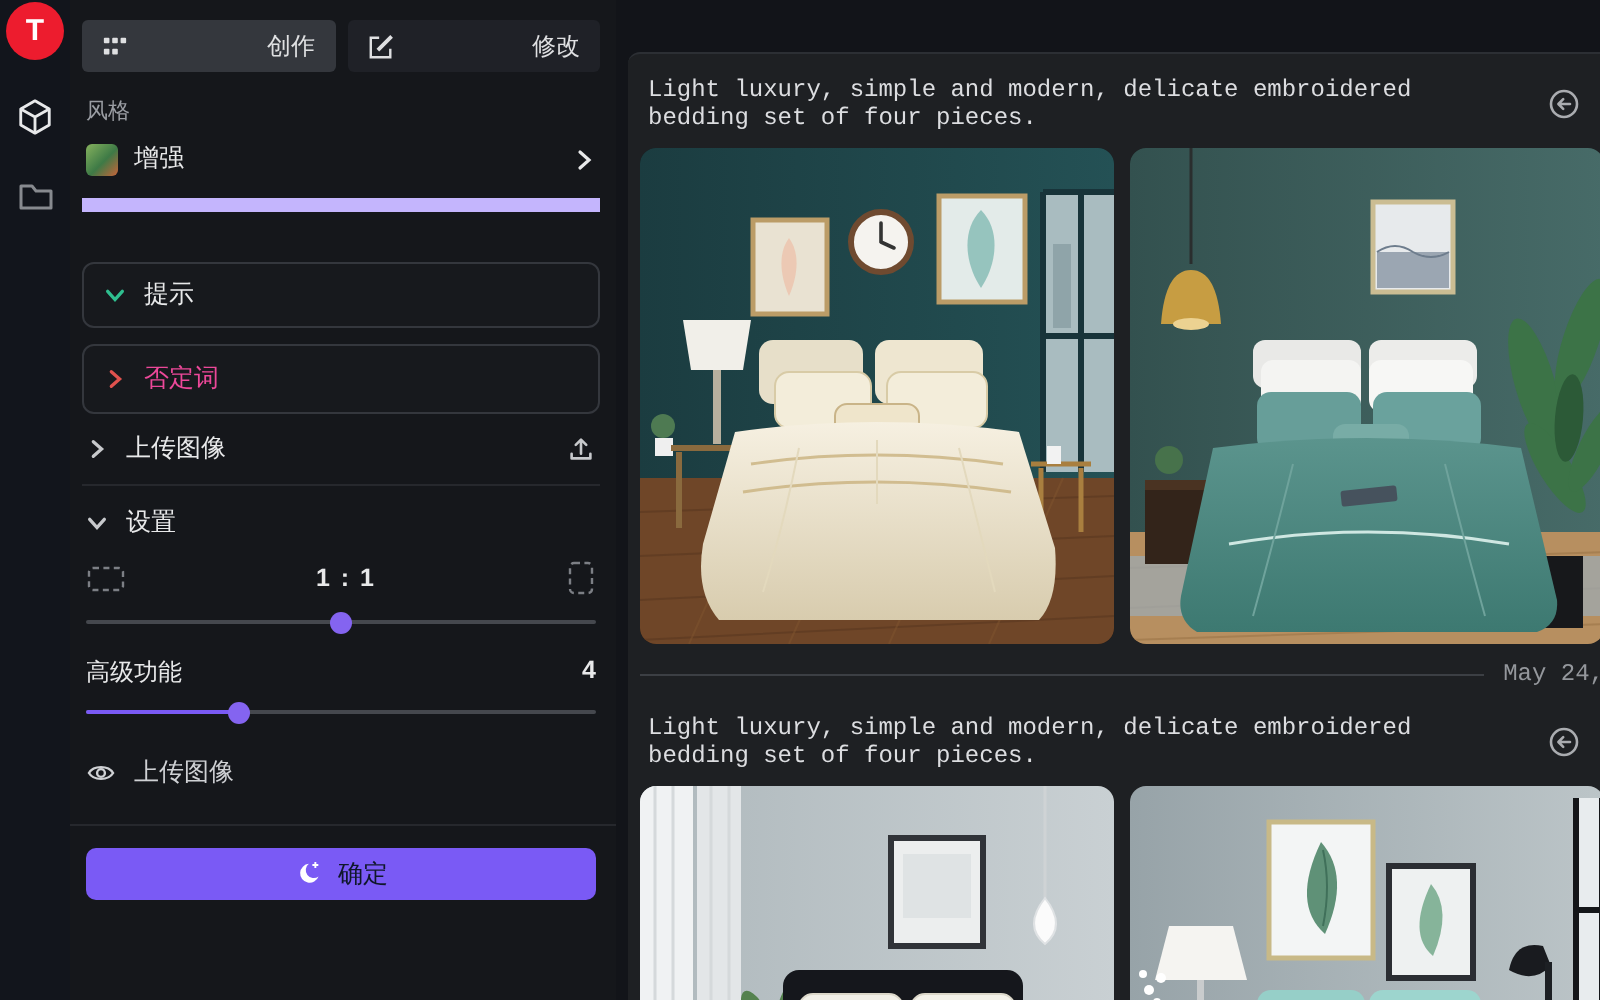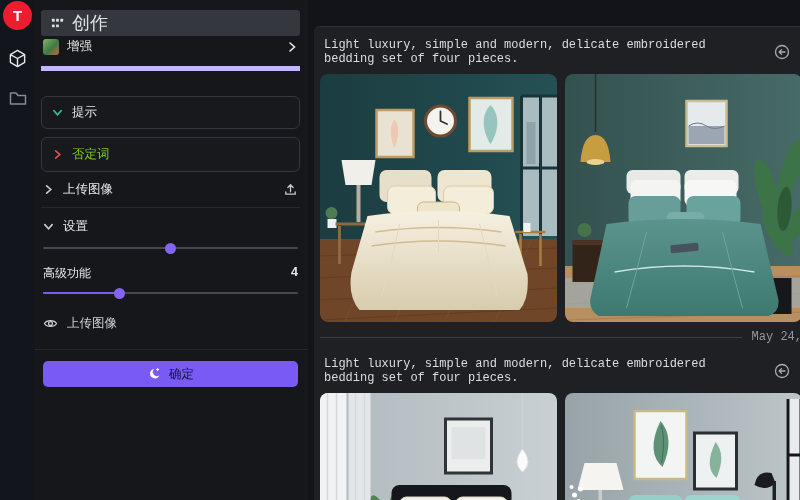--- a/index.html
+++ b/index.html
@@ -16,32 +16,32 @@
     display:flex;align-items:center;justify-content:center;font-weight:bold;font-size:15px;margin-top:1px;cursor:pointer;}
   .rail-btn{width:22px;height:22px;display:flex;align-items:center;justify-content:center;cursor:pointer;}
   .rail-btn:nth-of-type(2){margin-top:17px;}
   .rail-btn:nth-of-type(3){margin-top:18px;opacity:.75;}
 
   
   .panel{width:273px;flex-shrink:0;background:#15171b;box-sizing:border-box;
     padding:10px 8px 0 6px;display:flex;flex-direction:column;}
   .tabs{display:flex;gap:6px;}
   .tab{flex:1;height:26px;display:flex;align-items:center;gap:8px;padding:0 10px;border:none;
-    background:#1f2127;color:#dfe0e2;font-size:18px;border-radius:3px;cursor:pointer;font-family:Liberation Mono, monospace;}
+    background:#1f2127;color:#dfe0e2;font-size:12px;border-radius:3px;cursor:pointer;font-family:Liberation Mono, monospace;justify-content:space-between;}
   .tab.active{background:#34373d;}
   .style-label{font-size:11px;color:#9a9da3;margin:12px 2px 6px;}
   .style-row{display:flex;align-items:center;gap:8px;font-size:12.5px;padding:2px 2px 11px;
-    border-bottom:5px solid #c4b5fd;cursor:pointer;}
+    border-bottom:7px solid #c4b5fd;cursor:pointer;}
   .thumb{width:16px;height:16px;border-radius:3px;flex-shrink:0;
     background:linear-gradient(135deg,#86b25e 0%,#3e7a46 55%,#c8643a 100%);}
   .spacer-r{margin-left:auto;}
   .box{border:1px solid #34373d;border-radius:6px;background:#17191d;margin-top:25px;padding:7px 10px;}
   .box-head{display:flex;align-items:center;gap:9px;font-size:12.5px;cursor:pointer;}
   .prompt-text{font-size:11px;line-height:1.55;color:#d6d7d9;margin-top:6px;}
-  .neg-box{display:flex;align-items:center;gap:9px;font-size:12.5px;color:#84cc16;margin-top:8px;padding:8px 10px;cursor:pointer;}
+  .neg-box{display:flex;align-items:center;gap:9px;font-size:12.5px;color:#ec4899;margin-top:8px;padding:8px 10px;cursor:pointer;}
   .row{display:flex;align-items:center;gap:9px;font-size:12.5px;font-family:Liberation Serif, serif;}
   .upload-row{padding:9px 2px;border-bottom:1px solid #26282d;cursor:pointer;}
   .settings-head{padding:10px 2px 5px;cursor:pointer;}
   .aspect-row{display:flex;align-items:center;justify-content:space-between;padding:5px 2px;}
   .ratio{font-weight:bold;font-size:12.5px;letter-spacing:1px;}
   .slider{position:relative;height:13px;margin:1px 2px 4px;cursor:pointer;}
   .track{position:absolute;top:6px;left:0;right:0;height:2px;background:#45484e;border-radius:2px;}
   .fill{position:absolute;top:6px;left:0;height:2px;background:#7a5af5;border-radius:2px;}
   .knob{position:absolute;top:1.5px;width:11px;height:11px;border-radius:50%;background:#8464f0;}
   .count-row{display:flex;justify-content:space-between;font-size:12px;padding:7px 2px 3px;}
@@ -90,22 +90,30 @@
       <button class="tab active">
         <svg width="13" height="13" viewBox="0 0 14 14" fill="#dfe0e2">
           <rect x="1" y="2" width="3" height="3" rx=".5"></rect>
             <rect x="5.5" y="2" width="3" height="3" rx=".5"></rect>
             <rect x="10" y="2" width="3" height="3" rx=".5"></rect>
           <rect x="1" y="8" width="3" height="3" rx=".5"></rect>
             <rect x="5.5" y="8" width="3" height="3" rx=".5"></rect>
         </svg>
         <span>创作</span>
       </button>
-    </div>
-
+      <button class="tab">
+        <svg width="13" height="13" viewBox="0 0 14 14" fill="none" stroke="#dfe0e2" stroke-width="1.3">
+          <path d="M12 8 v4.5 h-10.5 v-10.5 h4.5"></path>
+          <path d="M6 8.5 L12.5 2 l-0.5 -0.5 L5.5 8 Z" fill="#dfe0e2"></path>
+        </svg>
+        <span>修改</span>
+      </button>
+    </div>
+
+    <div class="style-label">风格</div>
     <div class="style-row">
       <span class="thumb"></span>
       <span>增强</span>
       <svg class="spacer-r" width="12" height="12" viewBox="0 0 12 12" fill="none" stroke="#e8e9ea" stroke-width="1.6" stroke-linecap="round">
           <path d="M4 2 L8.5 6 L4 10"></path>
         </svg>
     </div>
 
     <div class="box">
       <div class="box-head">
@@ -134,20 +142,29 @@
       </svg>
     </div>
 
     <div class="row settings-head">
       <svg width="11" height="11" viewBox="0 0 12 12" fill="none" stroke="#c7c9cc" stroke-width="1.8" stroke-linecap="round">
           <path d="M2 4 L6 8.5 L10 4"></path>
         </svg>
       <span>设置</span>
     </div>
 
+    <div class="aspect-row">
+      <svg width="20" height="15" viewBox="0 0 20 15" fill="none" stroke="#7c7f85" stroke-width="1.2">
+          <rect x="1.5" y="2" width="17" height="11" rx="2" stroke-dasharray="3 2.2"></rect>
+        </svg>
+      <span class="ratio">1 : 1</span>
+      <svg width="15" height="18" viewBox="0 0 15 18" fill="none" stroke="#7c7f85" stroke-width="1.2">
+          <rect x="2" y="1.5" width="11" height="15" rx="2" stroke-dasharray="3 2.2"></rect>
+        </svg>
+    </div>
     <div class="slider">
       <div class="track"></div>
       <div class="knob" style="left:calc(50% - 5.5px);"></div>
     </div>
 
     <div class="count-row">
       <span>高级功能</span>
       <span class="count-val">4</span>
     </div>
     <div class="slider">

